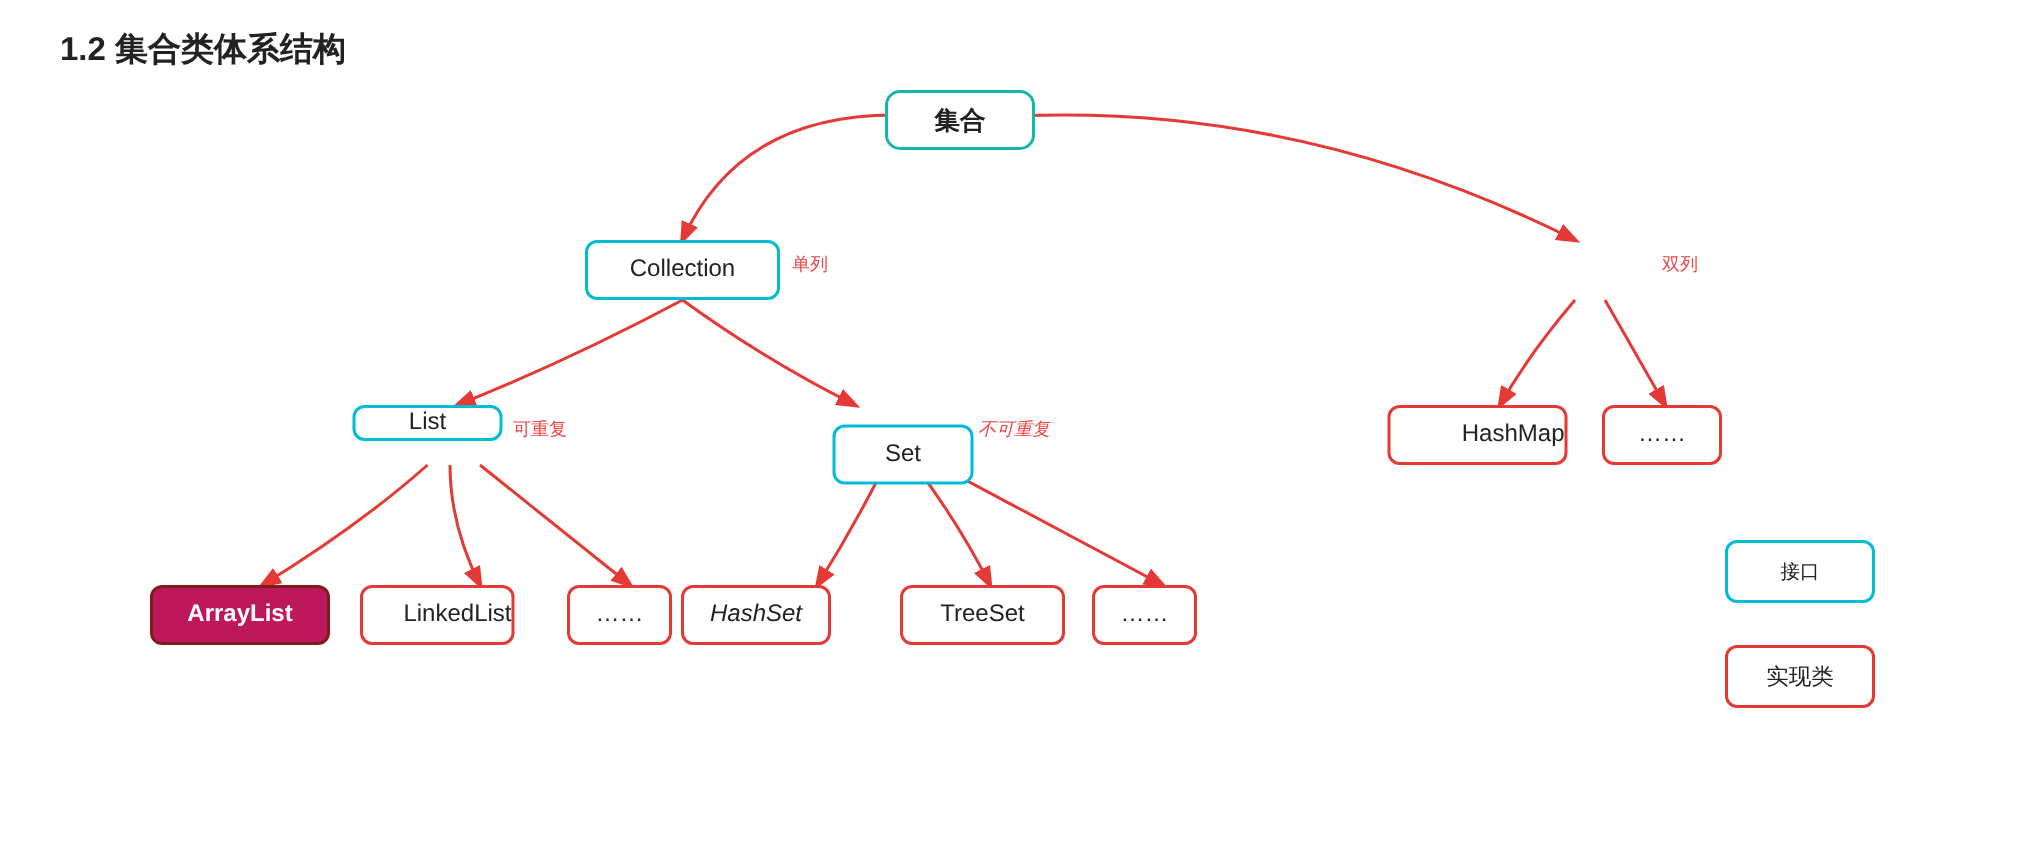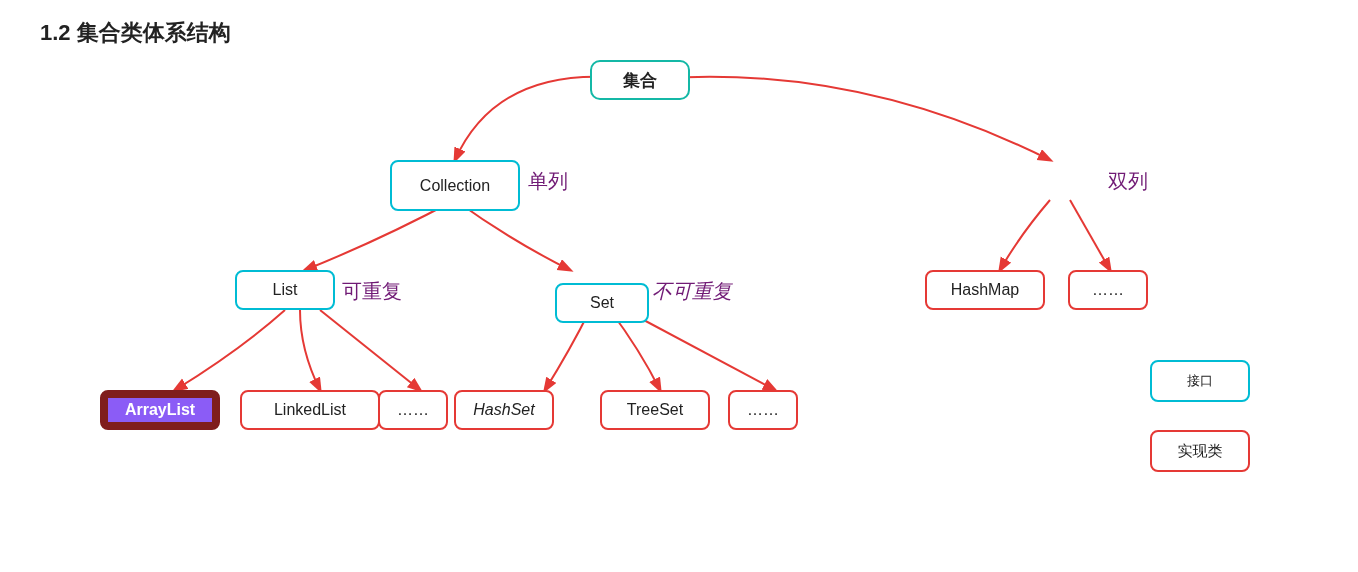--- a/index.html
+++ b/index.html
@@ -55,30 +55,30 @@
       font-size: 17px;
       font-weight: bold;
     }
     .node-impl {
       border: 2px solid #e53935;
       border-radius: 8px;
       background: #fff;
       color: #222;
     }
     .node-highlight {
-      border: 8px solid #7f1d1d;
+      border: 2px solid #7f1d1d;
       border-radius: 8px;
-      background: #8b5cf6;
+      background: #be185d;
       color: #fff;
       font-weight: bold;
     }
     .label-text {
       position: absolute;
-      font-size: 20px;
-      color: #701a75;
+      font-size: 12px;
+      color: #ef4444;
       font-weight: 500;
     }
   </style>
 </head>
 <body>
 
 <div class="page">
 
   <div class="title">1.2 集合类体系结构</div>
 
@@ -111,54 +111,54 @@
 
     <path d="M 610 310 Q 640 350 660 390" fill="none" stroke="#e53935" stroke-width="2" marker-end="url(#arrowRed)"></path>
 
     <path d="M 625 310 Q 700 350 775 390" fill="none" stroke="#e53935" stroke-width="2" marker-end="url(#arrowRed)"></path>
   </svg>
 
   <div class="node-box node-root" style="left:590px; top:60px; width:100px; height:40px;">
     <span>集合</span>
   </div>
 
-  <div class="node-box node-interface" style="left:390px; top:160px; width:130px; height:51px;">
+  <div class="node-box node-interface" style="left:390px; top:160px; width:130px; height:40px;">
     <span>Collection</span>
   </div>
 
   <div class="label-text" style="left:528px; top:168px;">单列</div>
 
 
   <div class="label-text" style="left:1108px; top:168px;">双列</div>
 
-  <div class="node-box node-interface" style="left:235px; top:270px; width:100px; height:40px;">
+  <div class="node-box node-interface" style="left:235px; top:270px; width:100px; height:24px;">
     <span>List</span>
   </div>
 
   <div class="label-text" style="left:342px; top:278px;">可重复</div>
 
   <div class="node-box node-interface" style="left:555px; top:283px; width:94px; height:40px;text-align:right;">
     <span>Set</span>
   </div>
 
   <div class="label-text" style="left:652px; top:278px;font-style:italic;">不可重复</div>
 
-  <div class="node-box node-impl" style="left:925px; top:270px; width:120px; height:40px;">
+  <div class="node-box node-impl" style="left:925px; top:270px; width:120px; height:40px;justify-content:flex-end;">
     <span>HashMap</span>
   </div>
 
   <div class="node-box node-impl" style="left:1068px; top:270px; width:80px; height:40px;">
     <span>……</span>
   </div>
 
   <div class="node-box node-highlight" style="left:100px; top:390px; width:120px; height:40px;">
     <span>ArrayList</span>
   </div>
 
-  <div class="node-box node-impl" style="left:240px; top:390px; width:140px; height:40px;">
+  <div class="node-box node-impl" style="left:240px; top:390px; width:103px; height:40px;justify-content:flex-end;">
     <span>LinkedList</span>
   </div>
 
   <div class="node-box node-impl" style="left:378px; top:390px; width:70px; height:40px;">
     <span>……</span>
   </div>
 
   <div class="node-box node-impl" style="left:454px; top:390px; width:100px; height:40px;font-style:italic;">
     <span>HashSet</span>
   </div>

